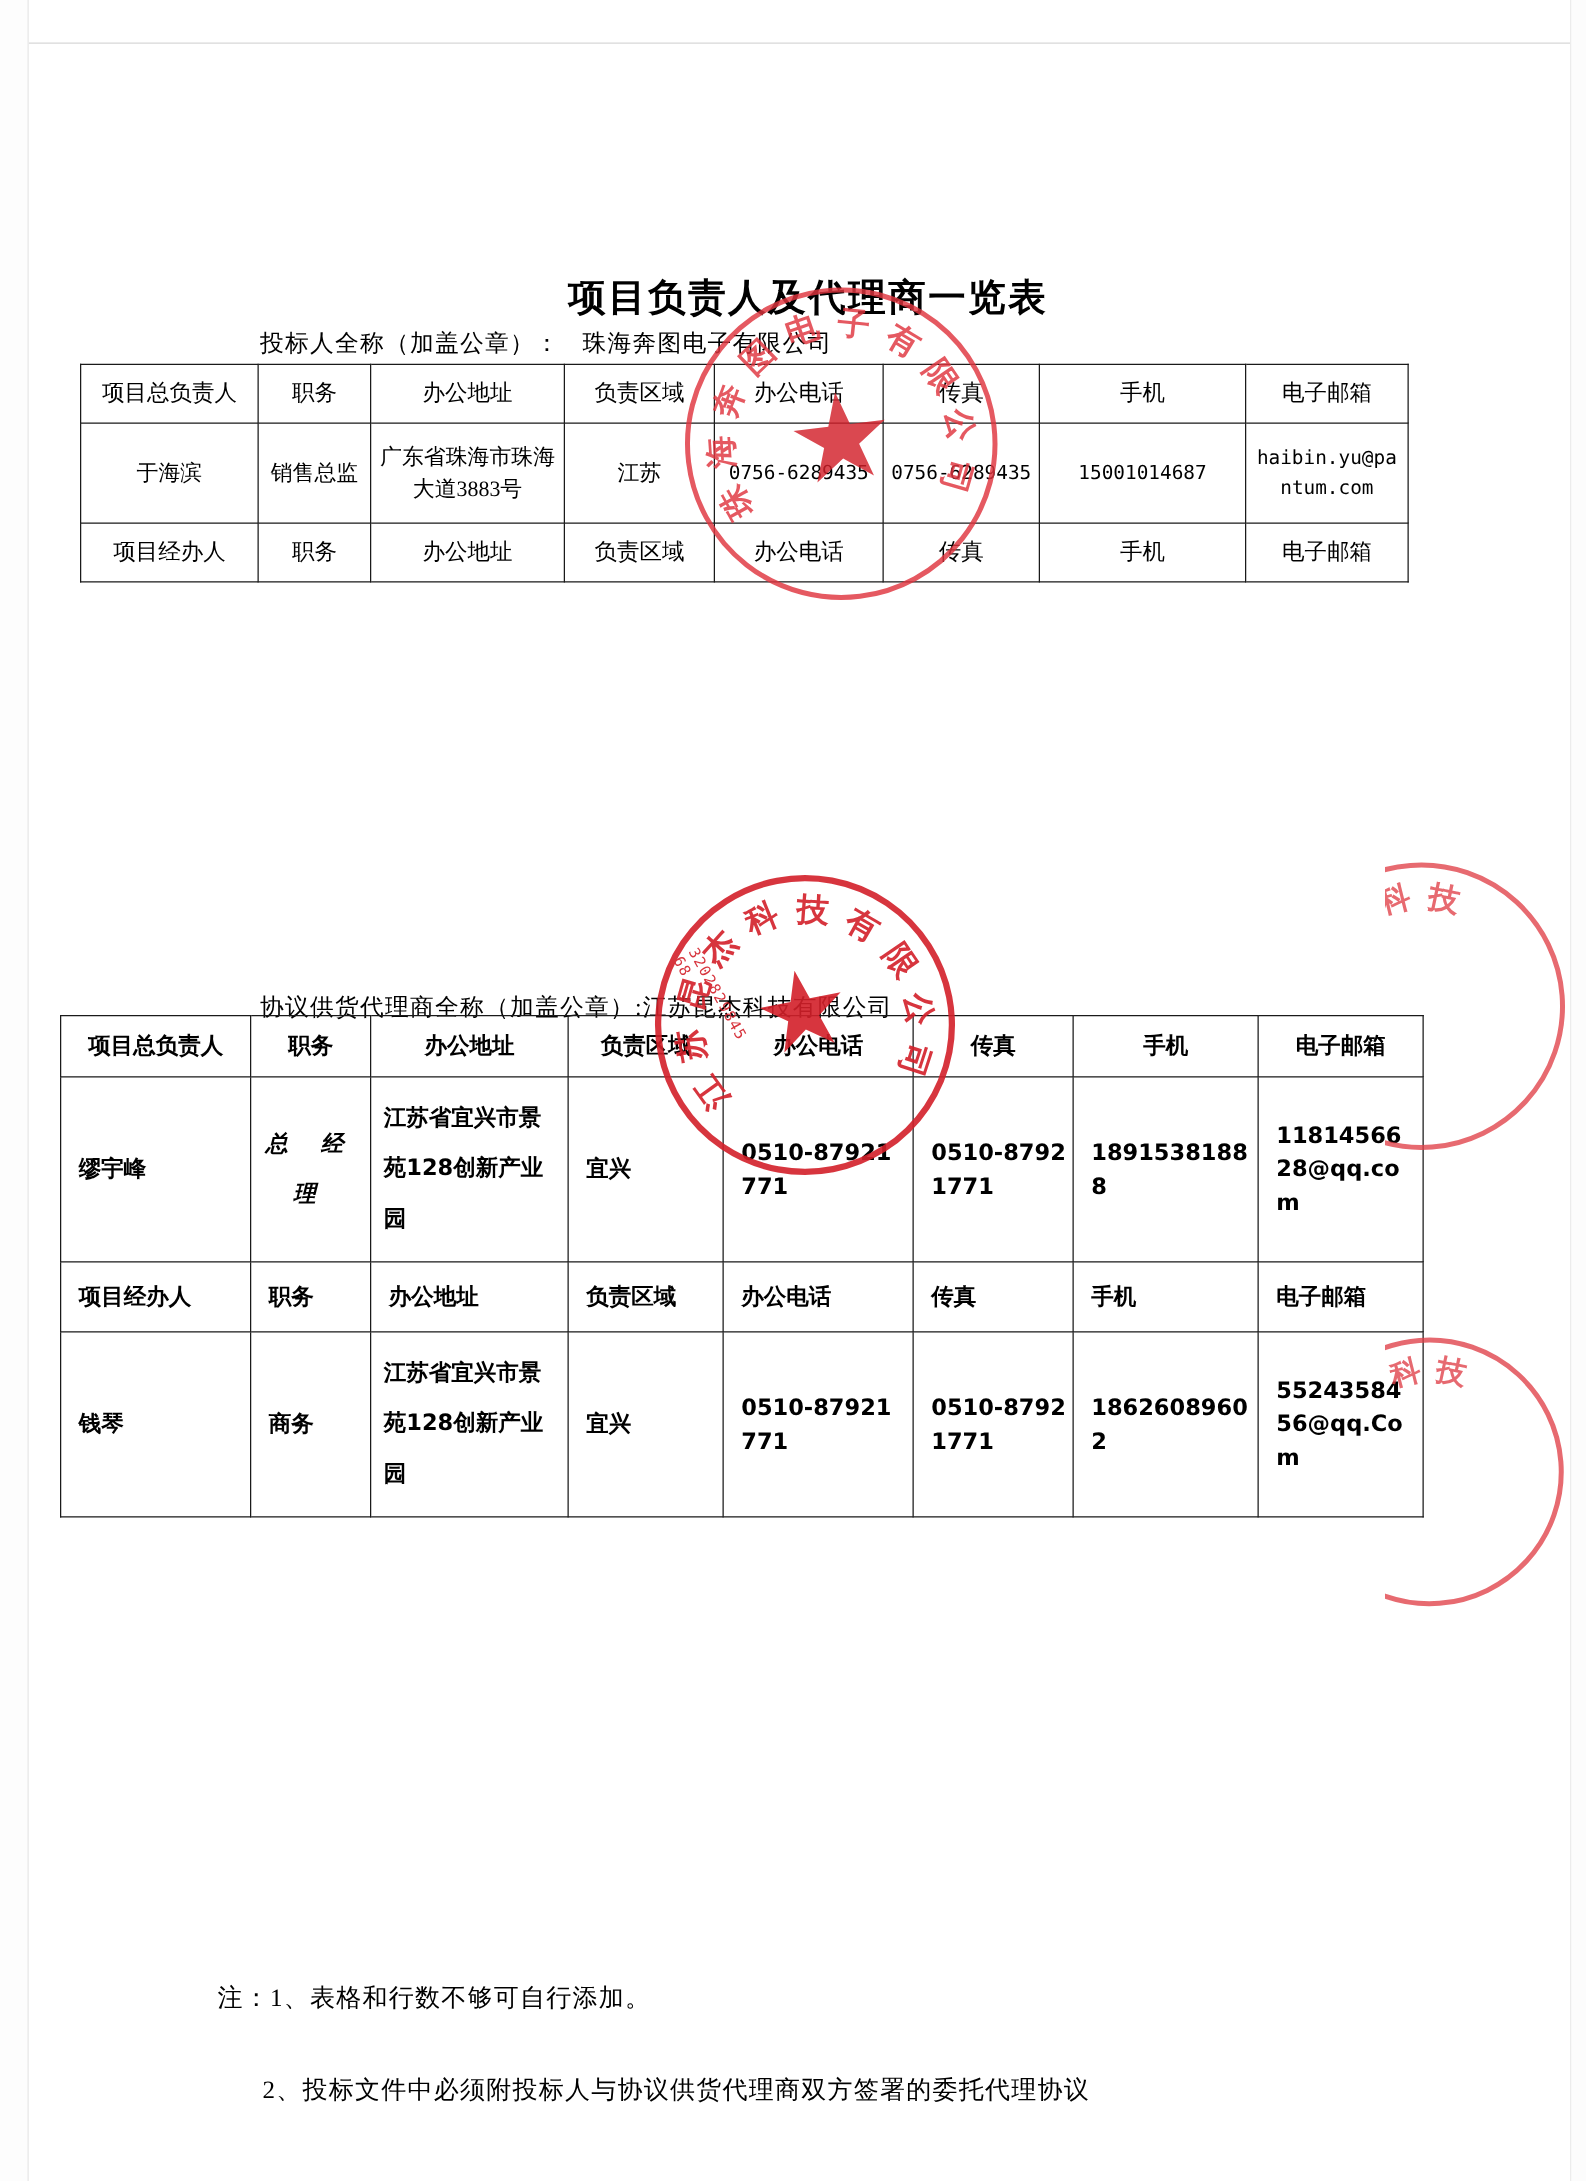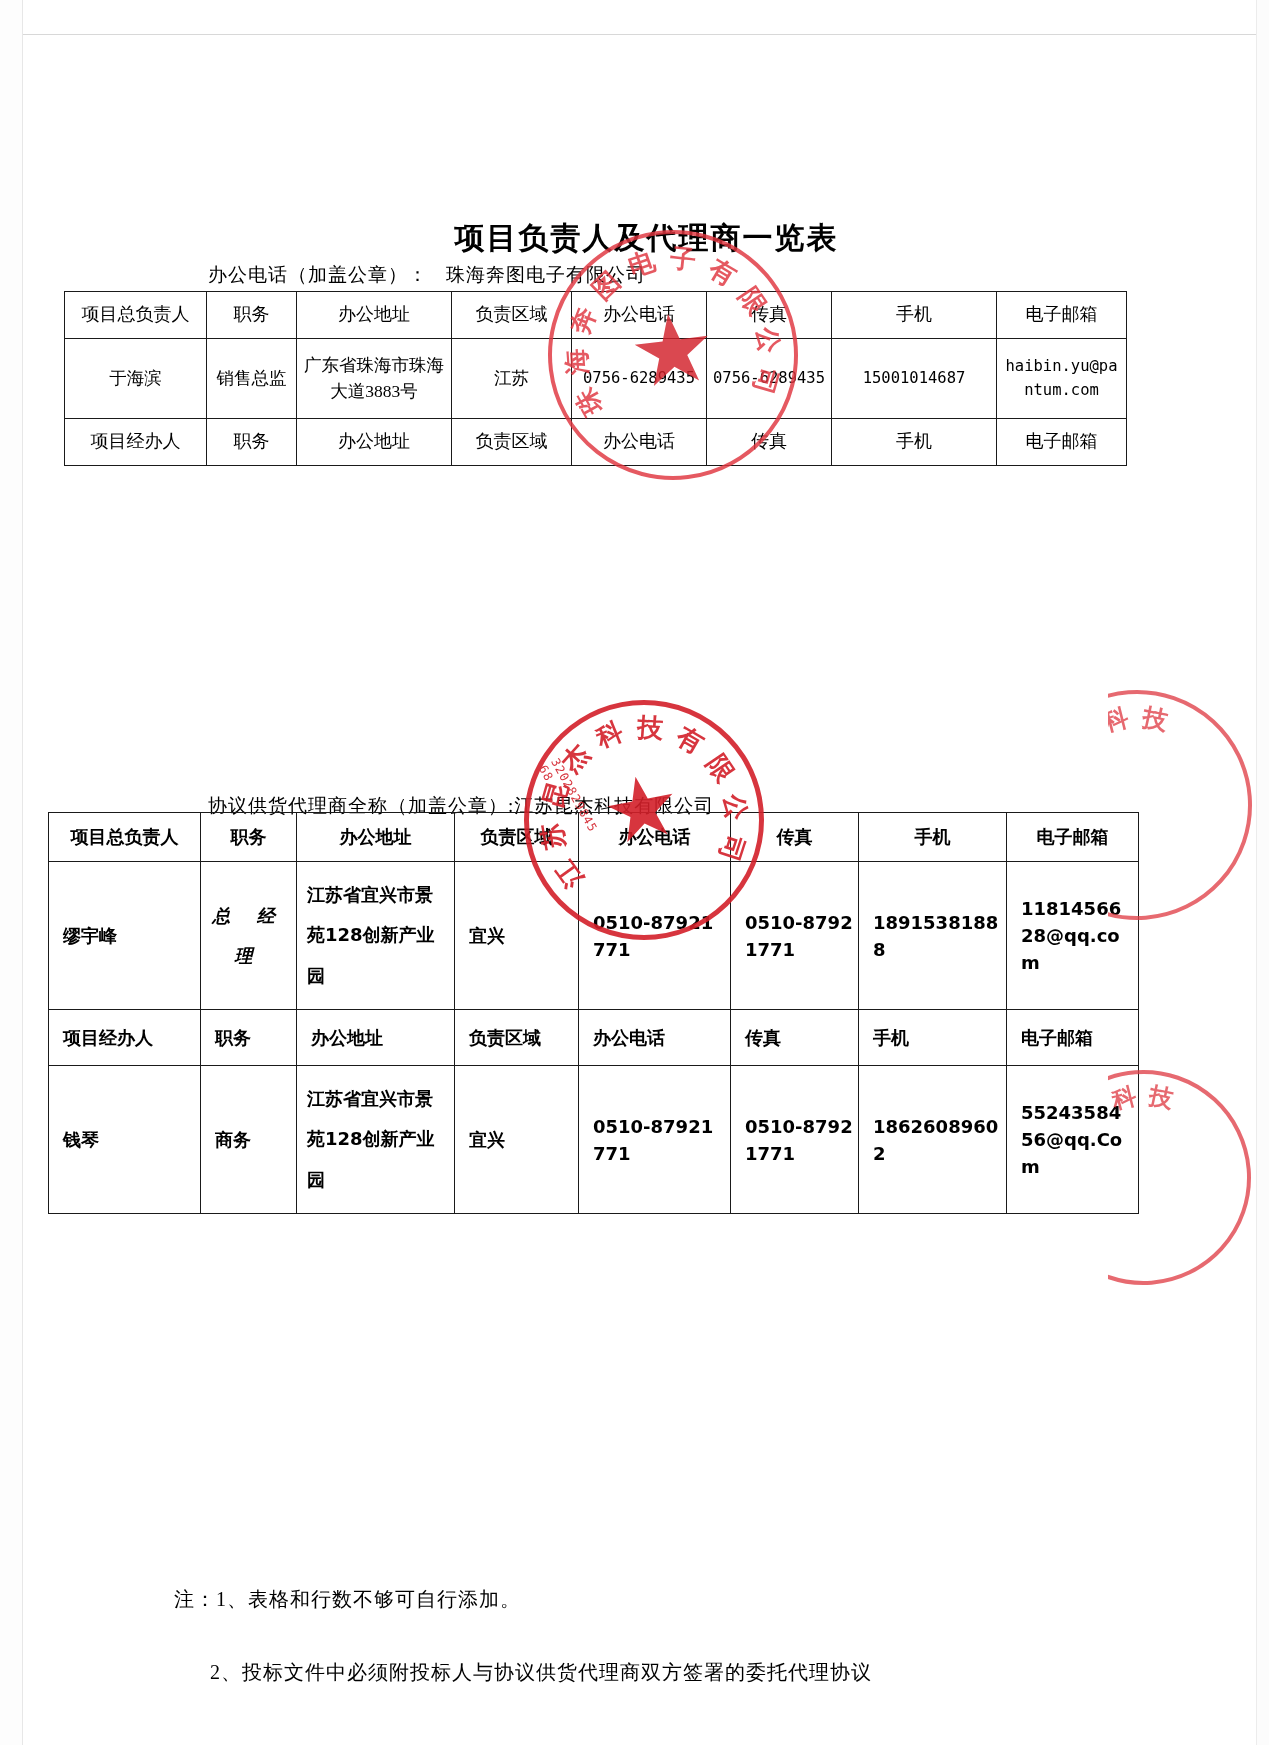--- a/index.html
+++ b/index.html
@@ -277,21 +277,21 @@
 
 <div class="scan-edge-top"></div>
 <div class="scan-edge-left"></div>
 <div class="scan-edge-right"></div>
 
 <div class="page">
 
   <div class="doc-title">项目负责人及代理商一览表</div>
 
   <div class="caption caption-1">
-    <span>办公电话（加盖公章）：</span><span class="cap-value">珠海奔图电子有限公司</span>
+    <span>投标人全称（加盖公章）：</span><span class="cap-value">珠海奔图电子有限公司</span>
   </div>
 
   <table class="grid" id="table-bidder">
     <colgroup>
       <col style="width:142px">
       <col style="width:90px">
       <col style="width:155px">
       <col style="width:120px">
       <col style="width:135px">
       <col style="width:125px">

